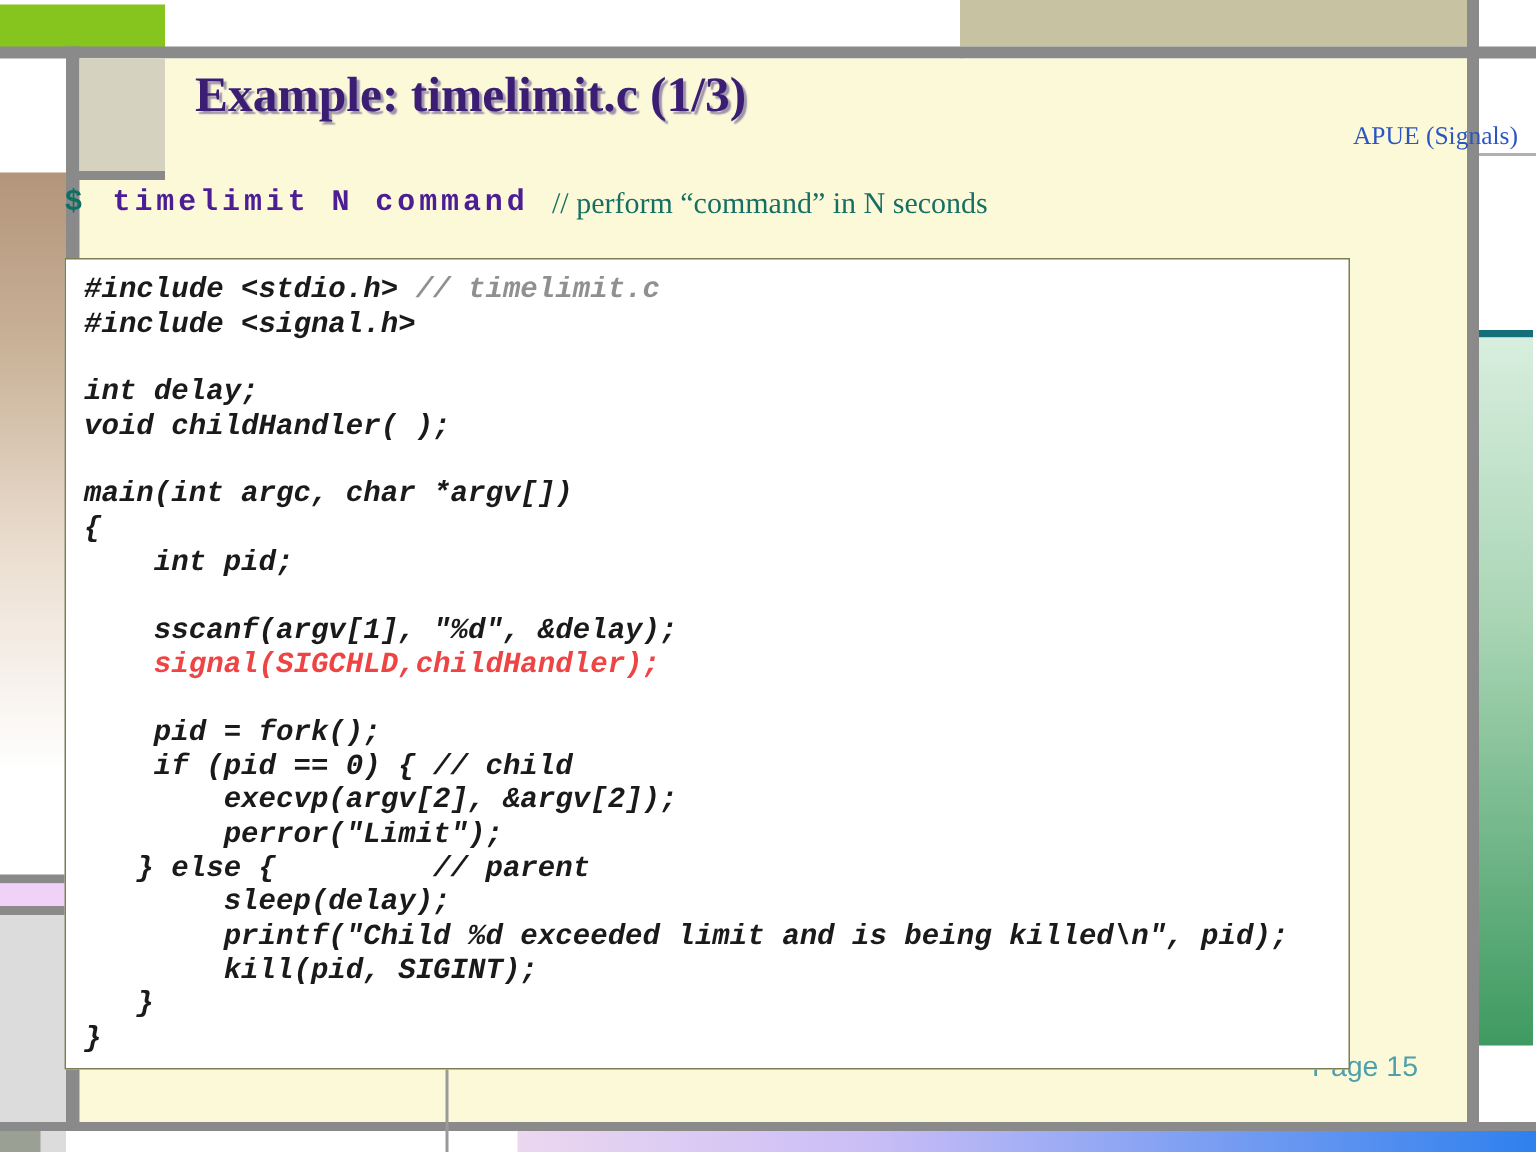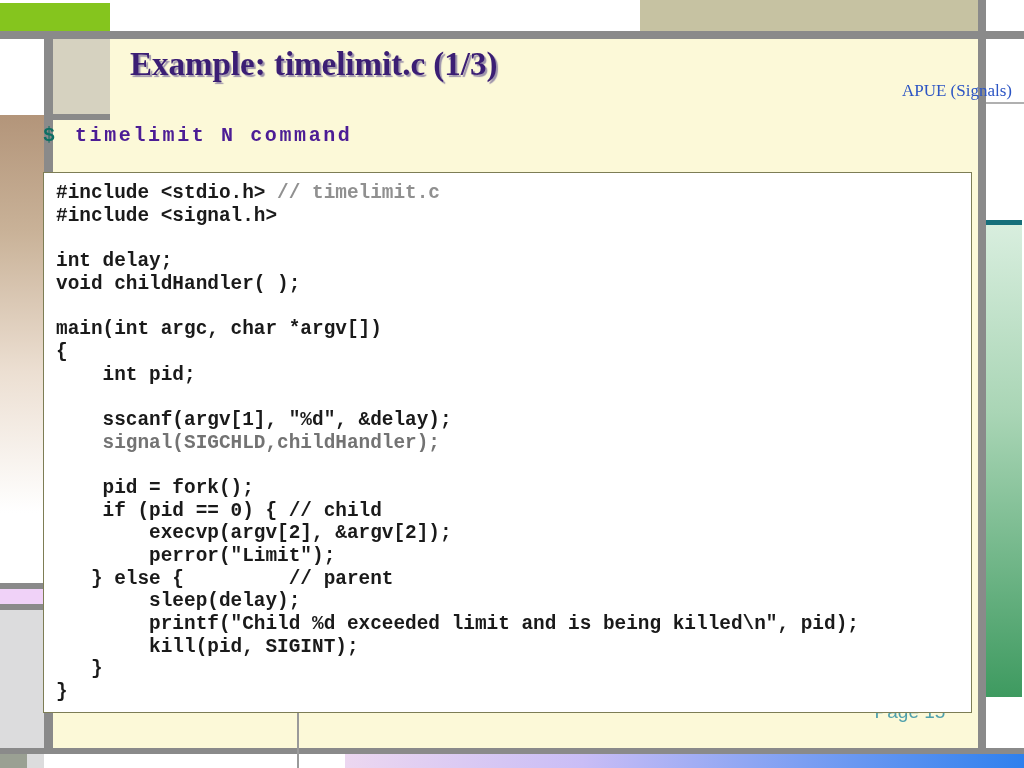--- a/index.html
+++ b/index.html
@@ -51,28 +51,28 @@
   #command-prompt{left:43px;top:0;font-family:"Liberation Mono",monospace;font-weight:bold;
      font-size:20px;letter-spacing:2.6px;color:#0e6f63;}
   #command-text{left:75px;top:0;font-family:"Liberation Mono",monospace;font-weight:bold;
      font-size:20px;letter-spacing:2.6px;color:#4c1d95;}
   #command-comment{left:368px;top:1px;font-family:"Liberation Serif",serif;
      font-size:20px;color:#166f63;}
 
   #page-number{left:845px;top:701px;width:130px;text-align:center;z-index:5;
      font-size:19px;color:#4fa0ac;}
 
-  #code-block{left:43px;top:172px;width:929px;height:541px;background:#ffffff;
-     border:1px solid #7d7d55;box-sizing:border-box;z-index:6;}
+  #code-block{left:43px;top:172px;width:857px;height:541px;background:#ffffff;
+     border:1px solid #7d7d55;box-sizing:border-box;z-index:6;font-style:italic;}
   #code-pre{margin:0;padding:9px 0 0 12px;font-family:"Liberation Mono",monospace;
      font-weight:bold;font-size:19.4px;line-height:22.7px;white-space:pre;}
   .code-line{height:22.7px;}
   .cseg-k{color:#1a1a1a;}
   .cseg-g{color:#909090;}
-  .cseg-b{color:#737373;}
+  .cseg-b{color:#ef4444;}
 </style>
 </head>
 <body>
 
 <div id="canvas">
 
   <div class="abs" id="slide-body"></div>
   <div class="abs" id="left-gradient"></div>
   <div class="abs" id="lav-edge-top"></div>
   <div class="abs" id="lavender-strip"></div>
@@ -96,20 +96,21 @@
   <div class="abs" id="bottom-left-block"></div>
   <div class="abs" id="bottom-divider"></div>
 
   <div class="abs" id="slide-title">Example: timelimit.c (1/3)</div>
 
   <div class="abs" id="course-label">APUE (Signals)</div>
 
   <div class="abs" id="command-line">
     <span class="abs" id="command-prompt">$</span>
     <span class="abs" id="command-text">timelimit N command</span>
+    <span class="abs" id="command-comment">// perform “command” in N seconds</span>
   </div>
 
   <div class="abs" id="page-number">Page 15</div>
 
   <div class="abs" id="code-block">
     <pre id="code-pre"><div class="code-line"><span class="cseg-k">#include &lt;stdio.h&gt; </span><span class="cseg-g">// timelimit.c</span></div><div class="code-line"><span class="cseg-k">#include &lt;signal.h&gt;</span></div><div class="code-line">&nbsp;</div><div class="code-line"><span class="cseg-k">int delay;</span></div><div class="code-line"><span class="cseg-k">void childHandler( );</span></div><div class="code-line">&nbsp;</div><div class="code-line"><span class="cseg-k">main(int argc, char *argv[])</span></div><div class="code-line"><span class="cseg-k">{</span></div><div class="code-line"><span class="cseg-k">    int pid;</span></div><div class="code-line">&nbsp;</div><div class="code-line"><span class="cseg-k">    sscanf(argv[1], "%d", &amp;delay);</span></div><div class="code-line"><span class="cseg-b">    signal(SIGCHLD,childHandler);</span></div><div class="code-line">&nbsp;</div><div class="code-line"><span class="cseg-k">    pid = fork();</span></div><div class="code-line"><span class="cseg-k">    if (pid == 0) { // child</span></div><div class="code-line"><span class="cseg-k">        execvp(argv[2], &amp;argv[2]);</span></div><div class="code-line"><span class="cseg-k">        perror("Limit");</span></div><div class="code-line"><span class="cseg-k">   } else {         // parent</span></div><div class="code-line"><span class="cseg-k">        sleep(delay);</span></div><div class="code-line"><span class="cseg-k">        printf("Child %d exceeded limit and is being killed\n", pid);</span></div><div class="code-line"><span class="cseg-k">        kill(pid, SIGINT);</span></div><div class="code-line"><span class="cseg-k">   }</span></div><div class="code-line"><span class="cseg-k">}</span></div></pre>
   </div>
 
 </div>
 

